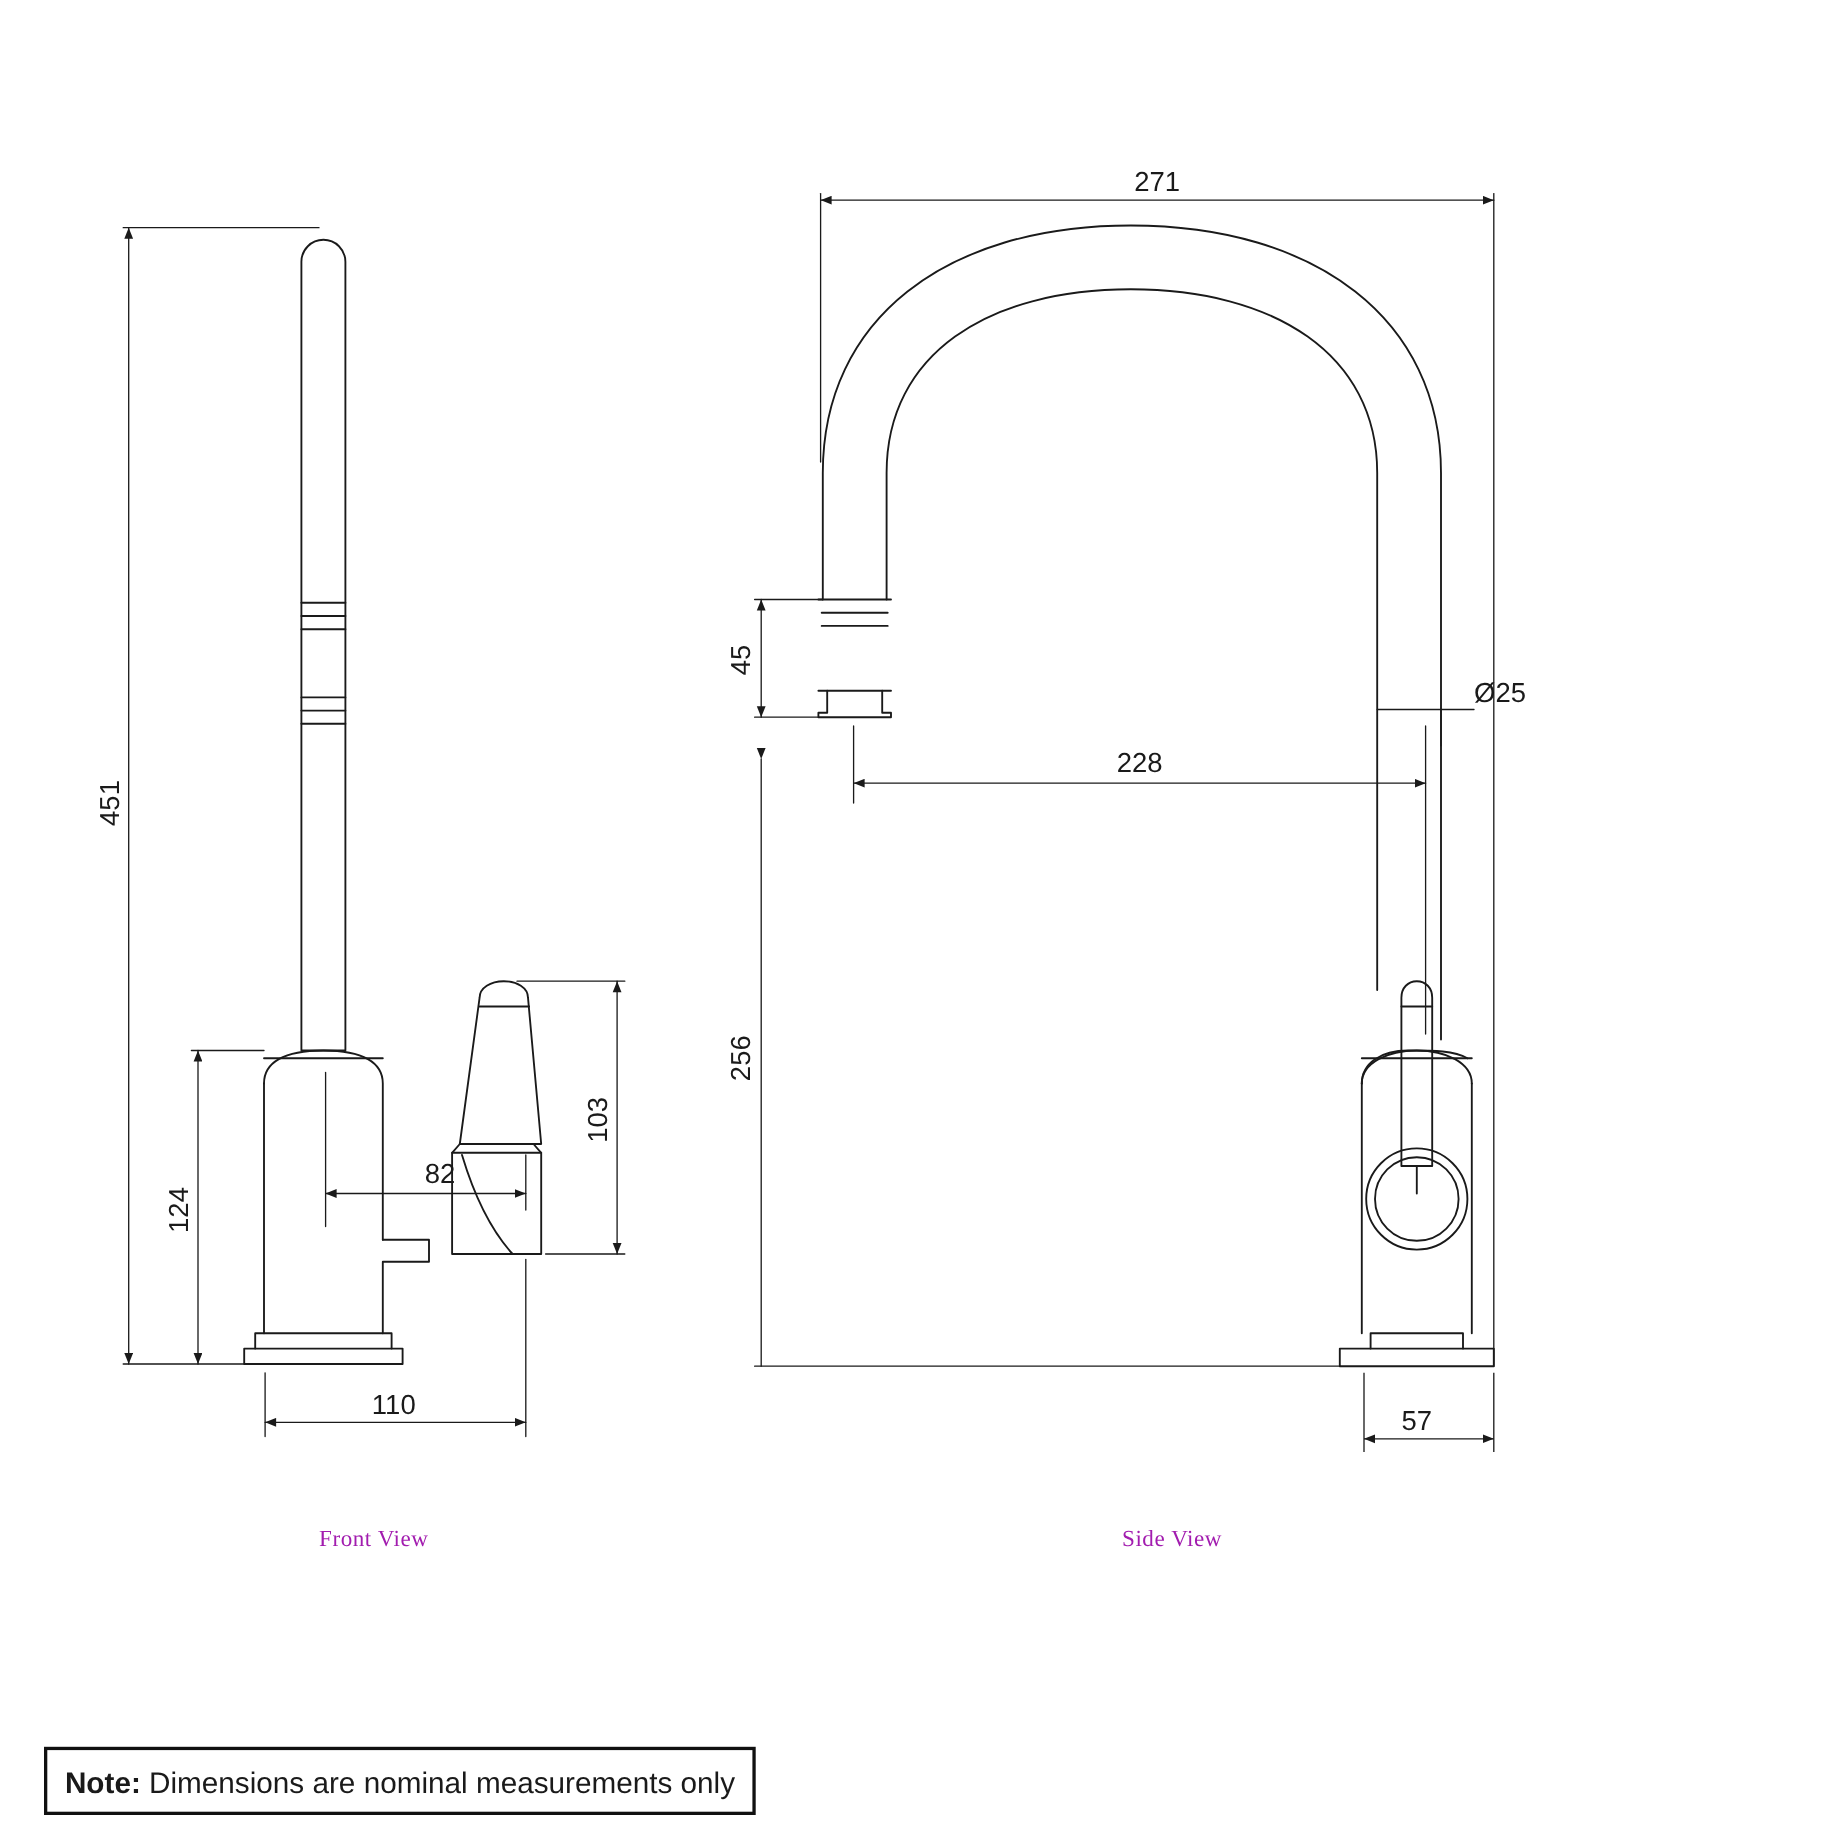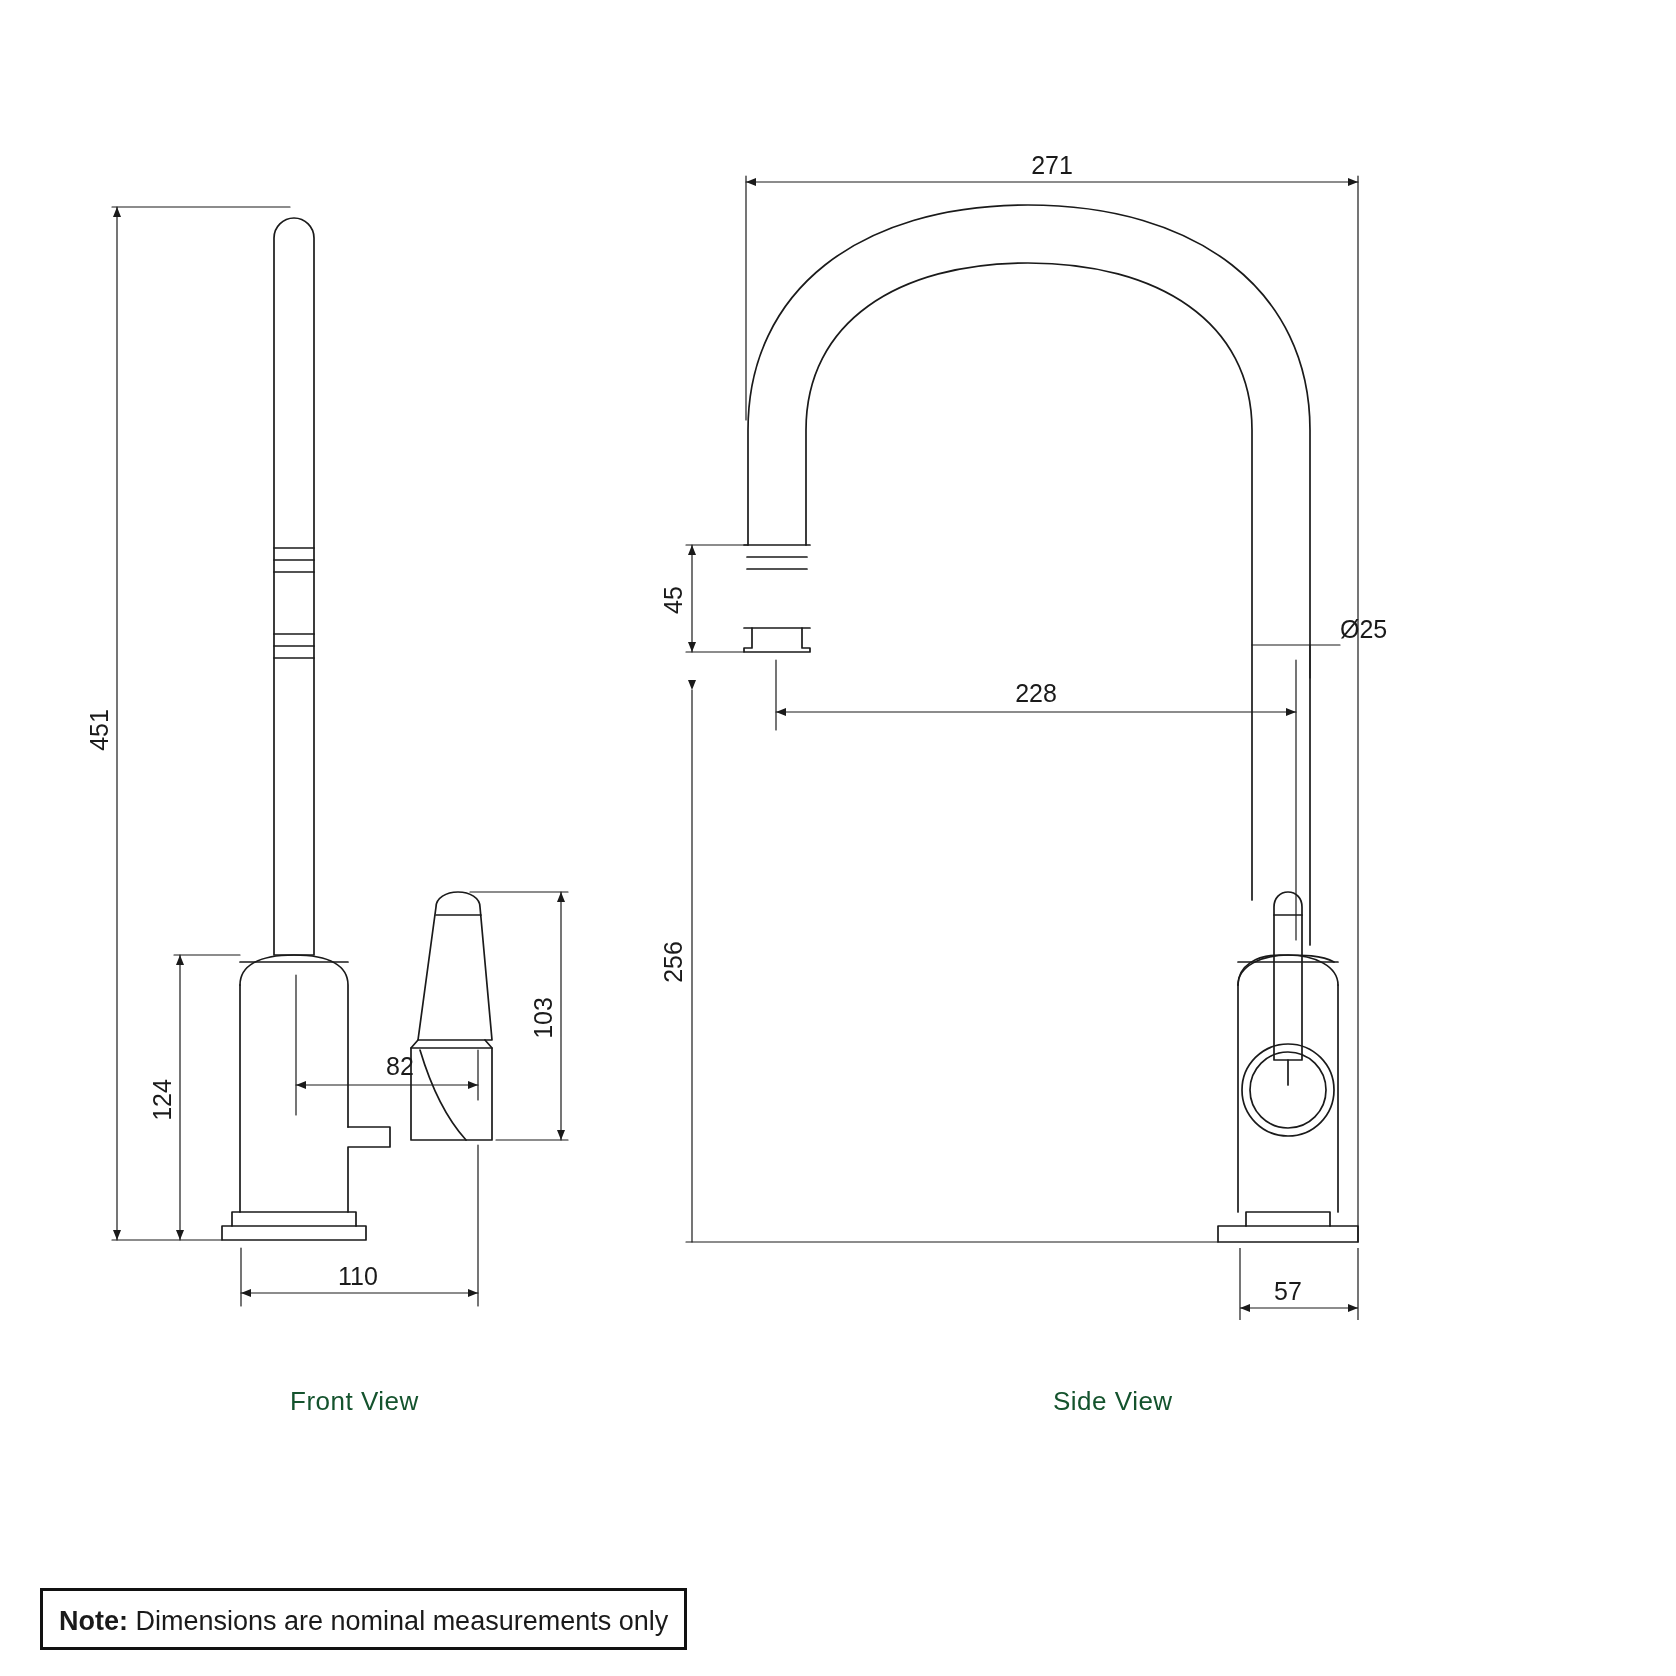--- a/index.html
+++ b/index.html
@@ -22,27 +22,28 @@
     height: 1676px;
   }
   svg.drawing {
     position: absolute;
     left: 0; top: 0;
     width: 1676px;
     height: 1676px;
   }
   .view-caption {
     position: absolute;
-    font-size: 26px;
+    font-size: 21px;
     letter-spacing: 0.5px;
-    color: #14532d;
+    color: #a21caf;
     white-space: nowrap;
+    font-family: Liberation Serif, serif;
   }
   #caption-front { left: 290px; top: 1386px; }
-  #caption-side  { left: 1053px; top: 1386px; }
+  #caption-side  { left: 1020px; top: 1386px; }
 
   #note-box {
     position: absolute;
     left: 40px;
     top: 1588px;
     border: 3px solid #111111;
     padding: 16px 16px 10px 16px;
     background: #ffffff;
     font-size: 27px;
     white-space: nowrap;

